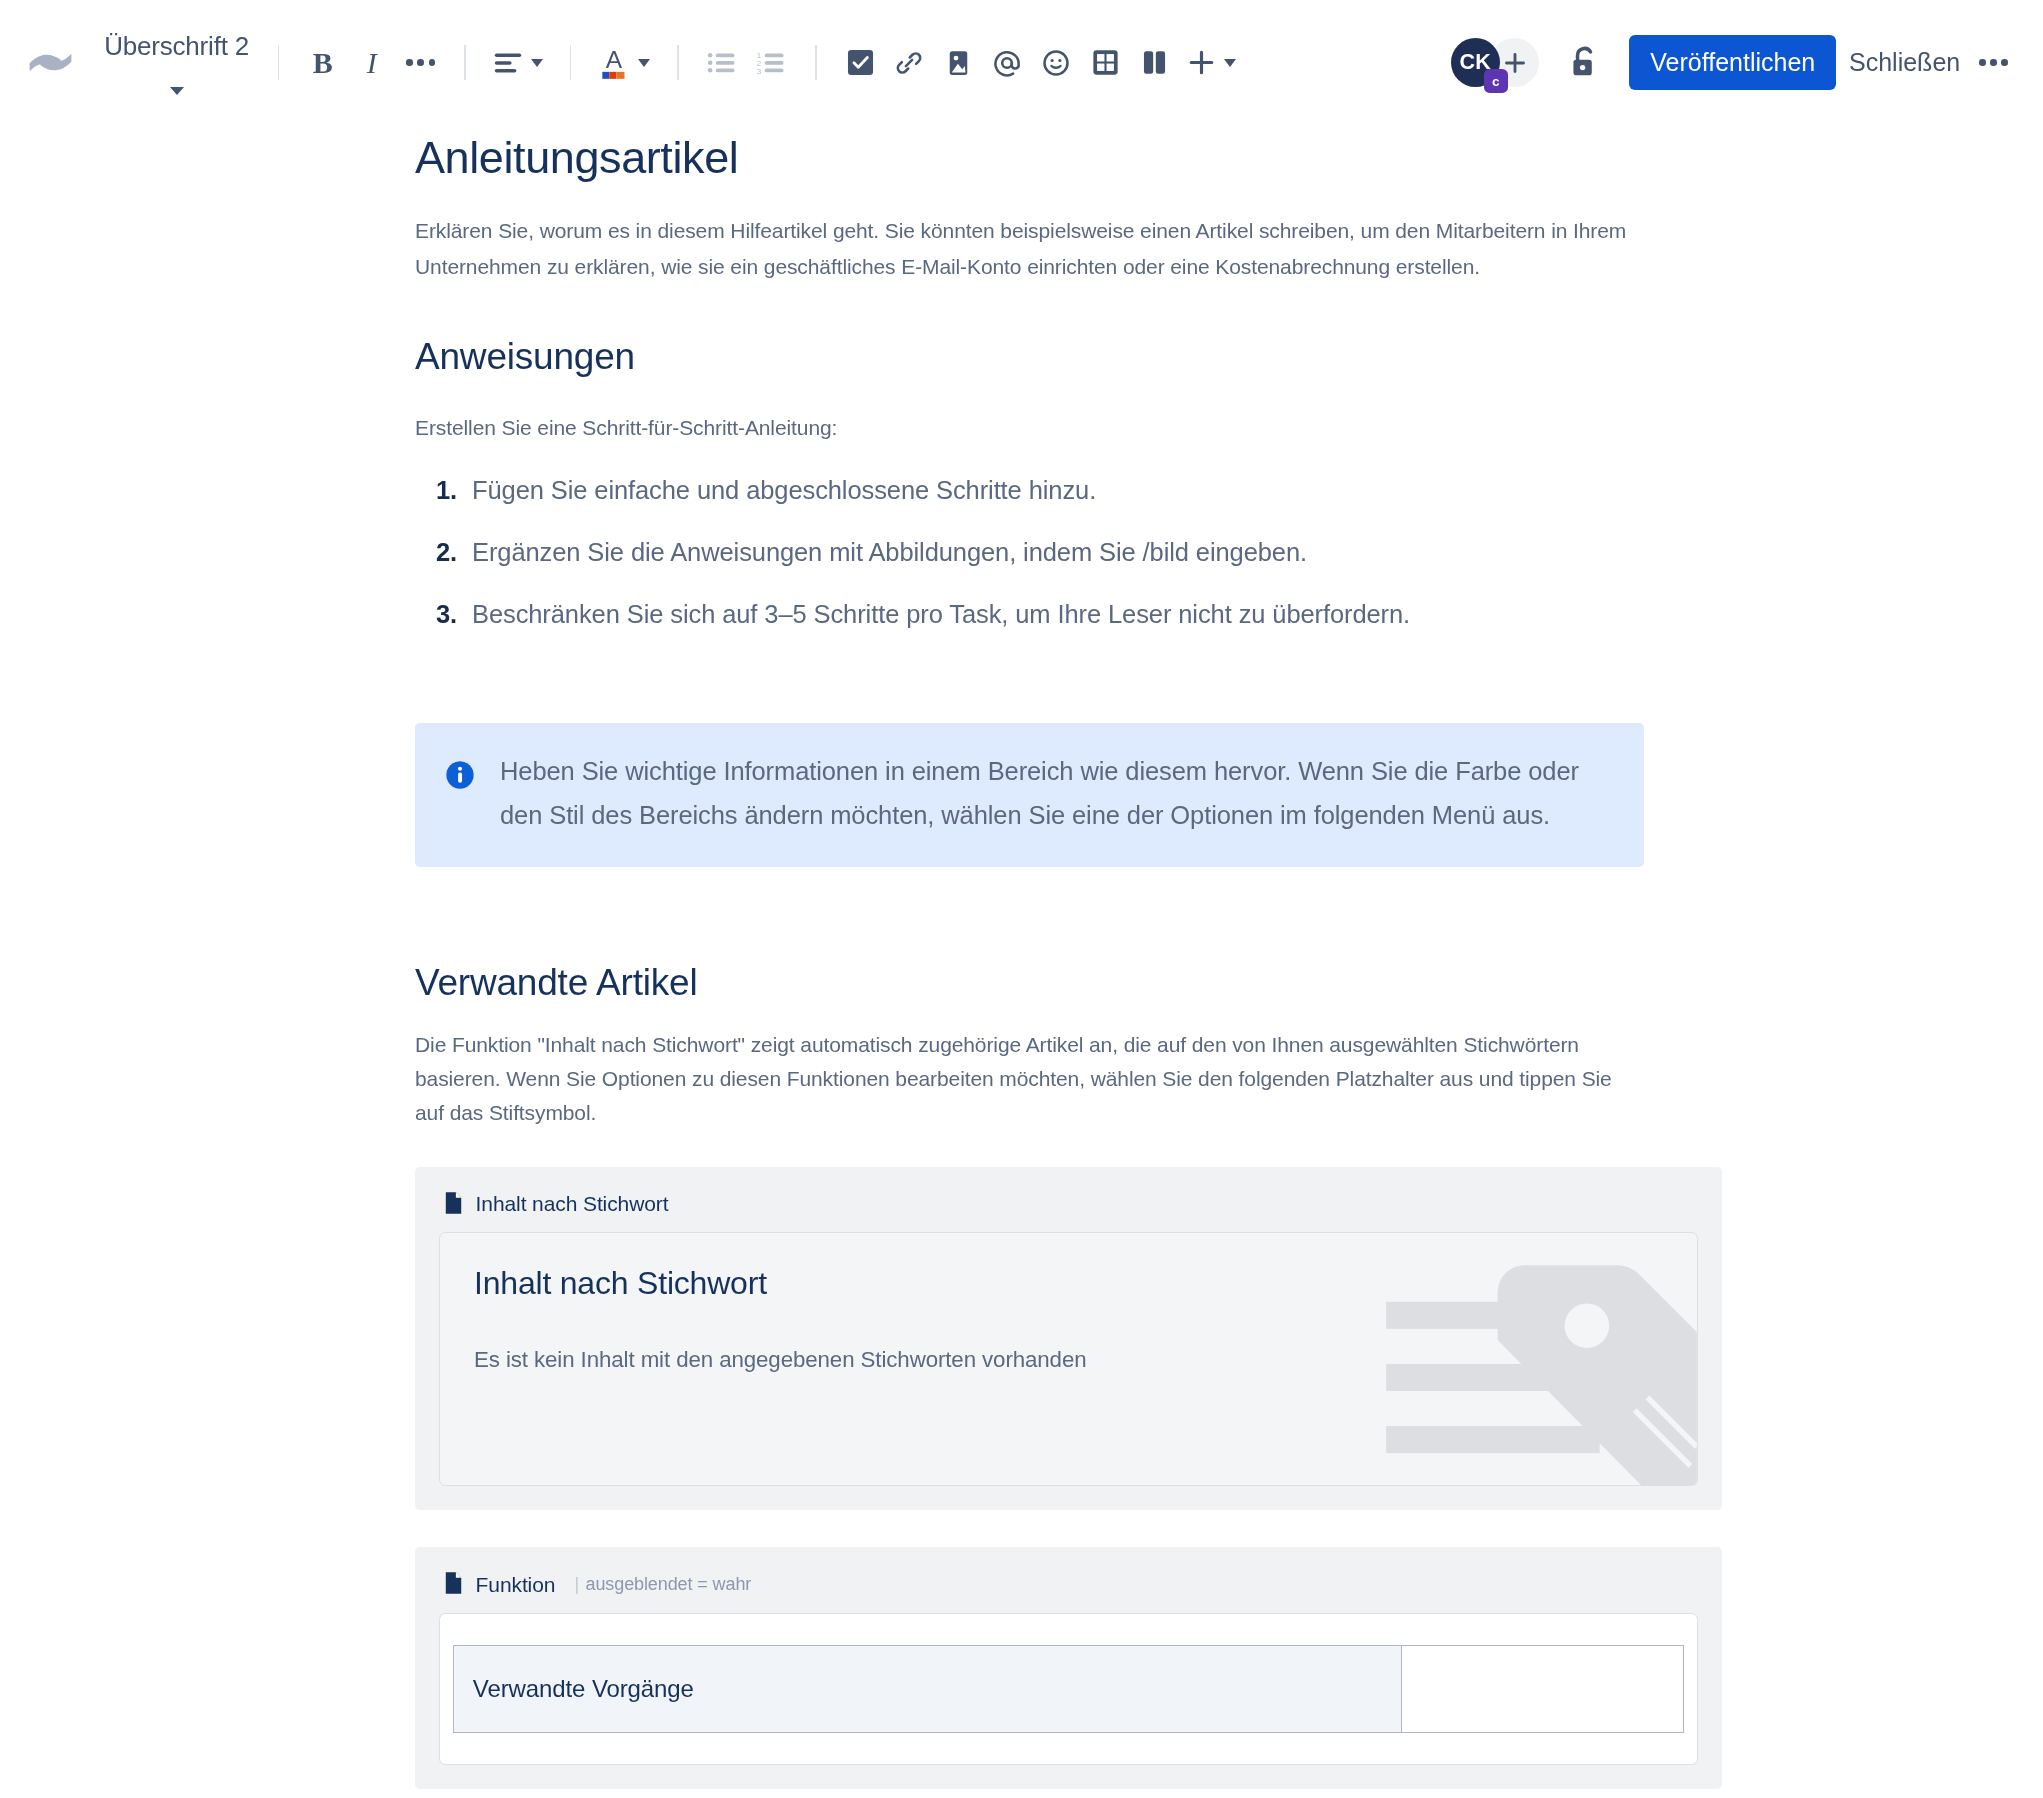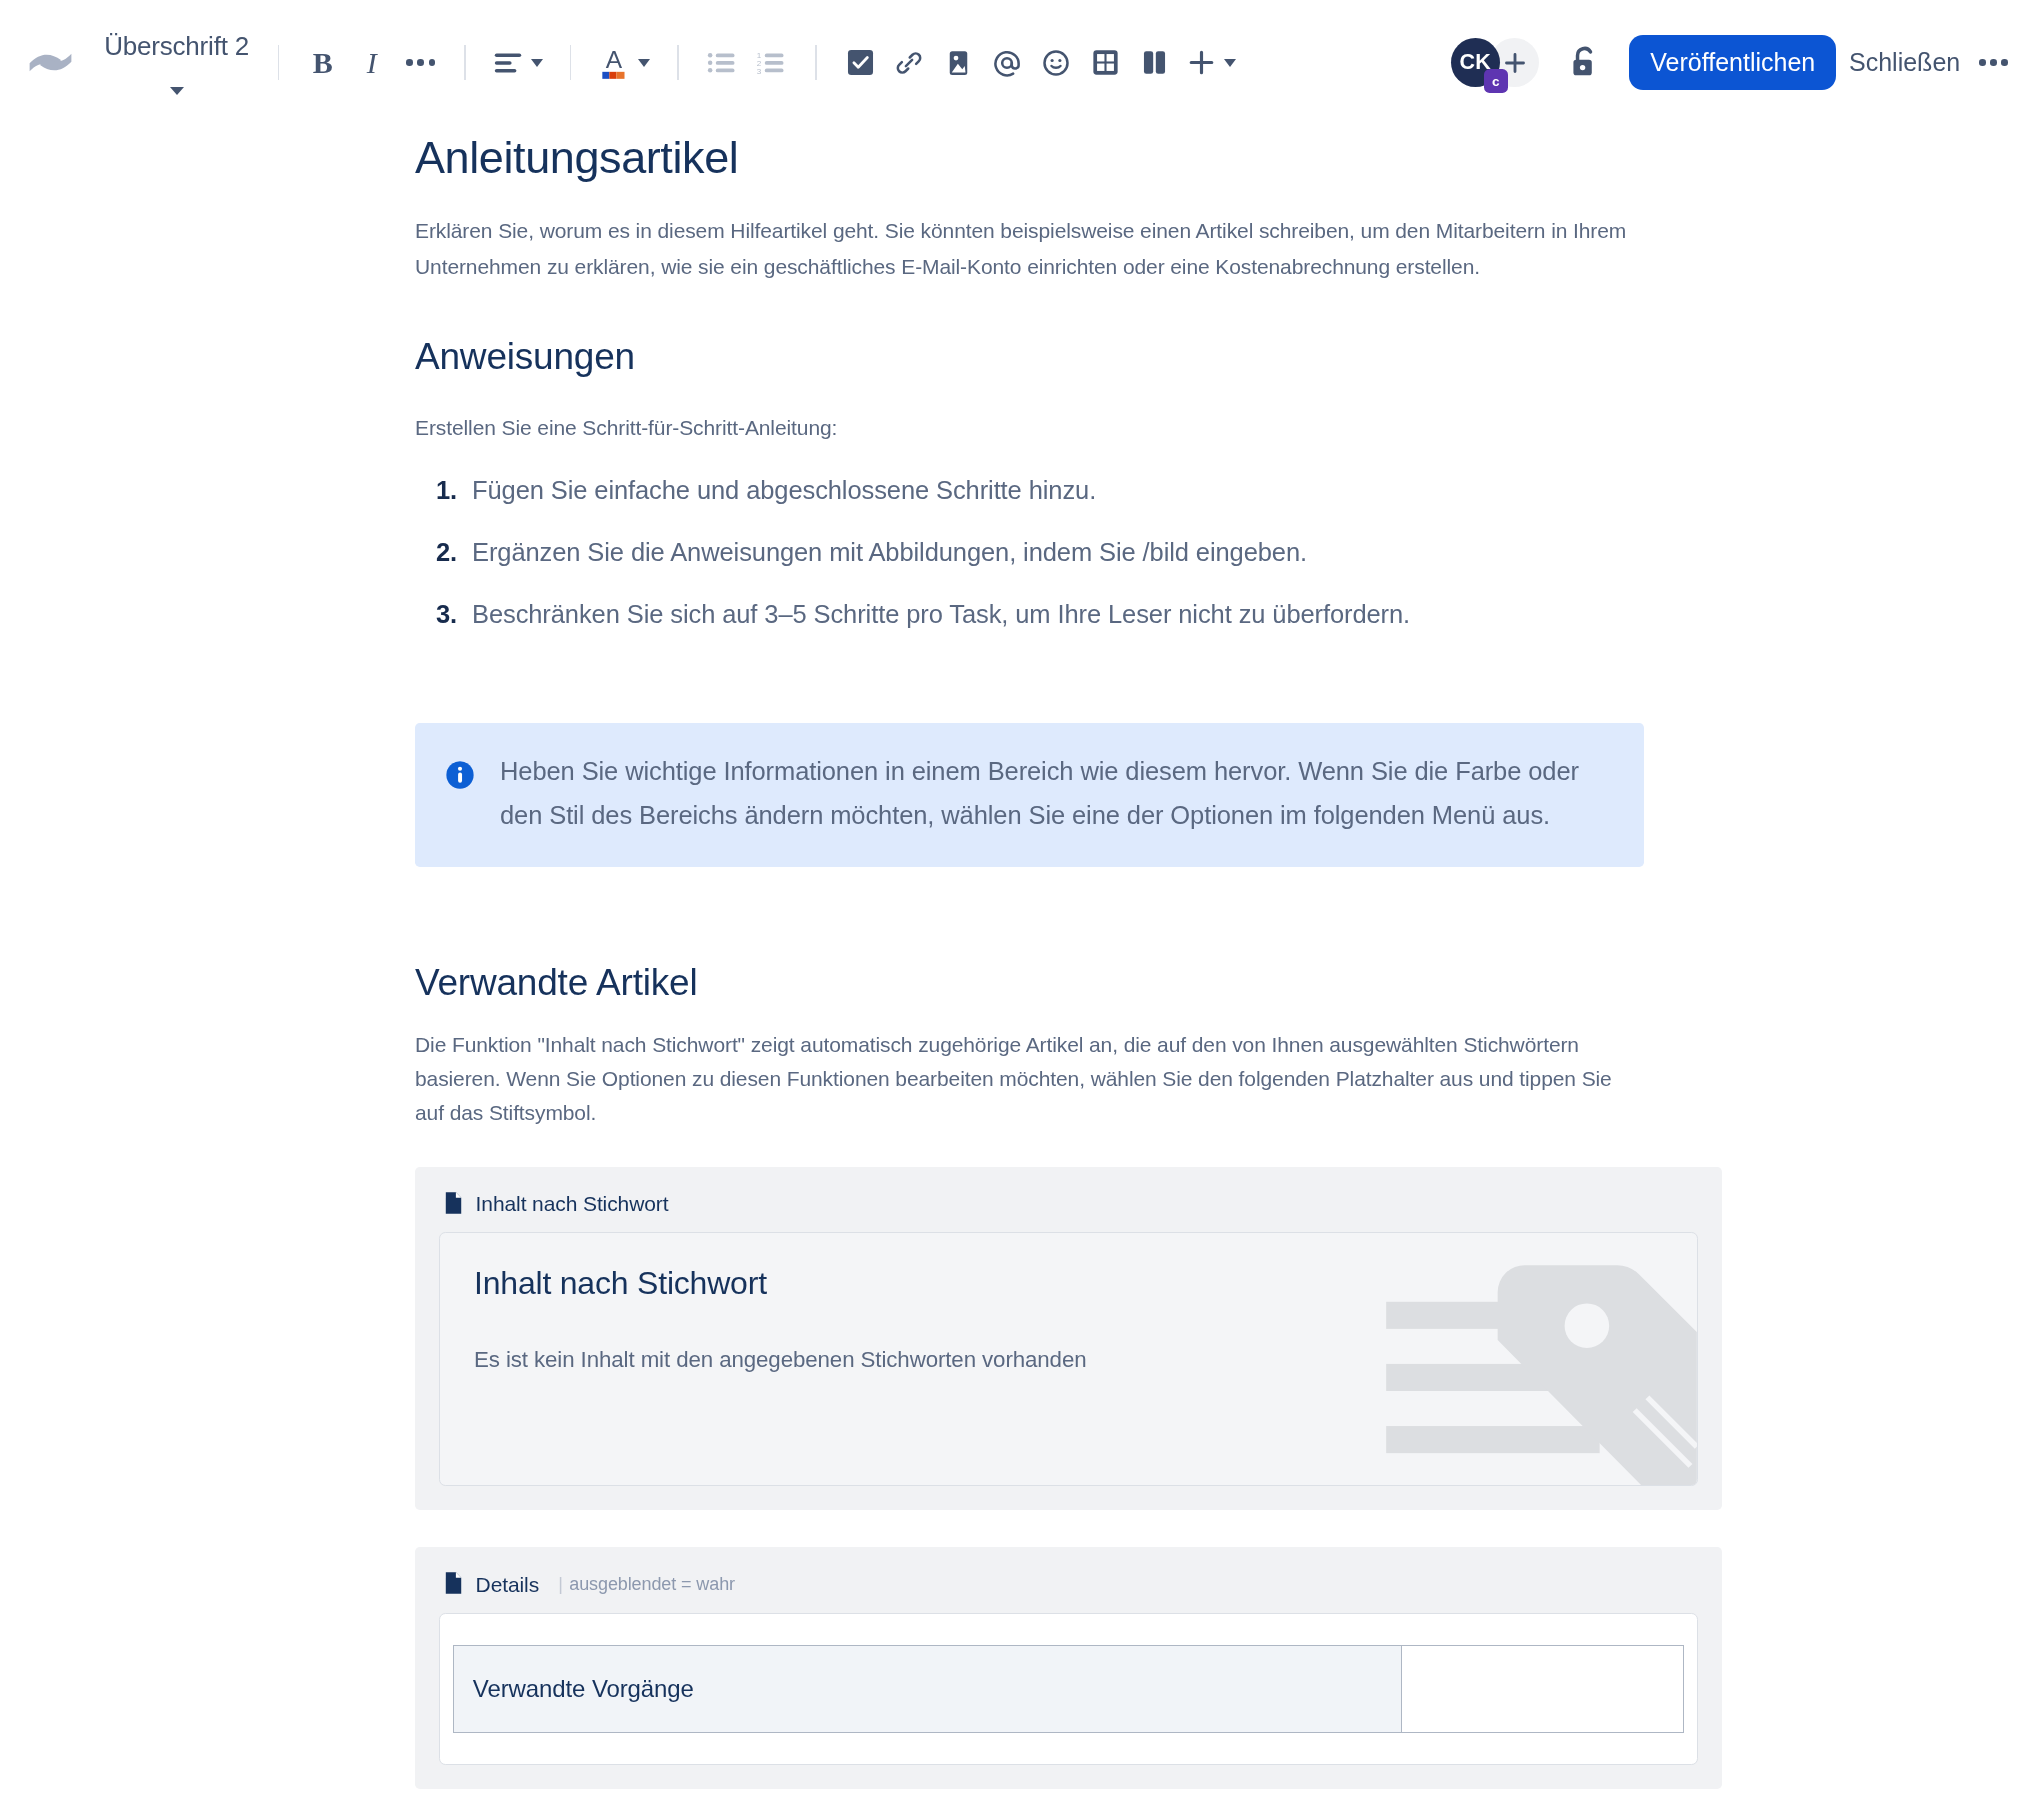--- a/index.html
+++ b/index.html
@@ -133,21 +133,21 @@
     width: 48px; height: 48px;
     display: flex; align-items: center; justify-content: center;
     margin-right: 21px;
     cursor: pointer;
   }
 
   .publish-btn {
     background: #0C55D3;
     color: #ffffff;
     border: none;
-    border-radius: 14px;
+    border-radius: 6px;
     font-size: 25px;
     padding: 12.8px 21px;
     cursor: pointer;
     font-family: "Liberation Sans", sans-serif;
     white-space: nowrap;
   }
   .close-btn {
     background: transparent;
     border: none;
     color: #44546F;
@@ -575,21 +575,21 @@
     </div>
 
     <div class="macro">
       <div class="macro-header">
         <span>
           <svg width="19" height="24" viewBox="0 0 16 20">
             <path d="M1.5 1 H10 L14.5 5.6 V19 H1.5 Z" fill="#16325C"></path>
             <path d="M10 1 L10 5.6 L14.5 5.6 Z" fill="#ffffff"></path>
           </svg>
         </span>
-        <span class="macro-title">Details</span>
+        <span class="macro-title">Funktion</span>
         <span class="macro-param"><span class="bar">|</span><span>ausgeblendet = wahr</span></span>
       </div>
       <div class="macro-body white">
         <div class="details-table">
           <div class="dt-cell head">Verwandte Vorgänge</div>
           <div class="dt-cell val"></div>
         </div>
       </div>
     </div>
 

